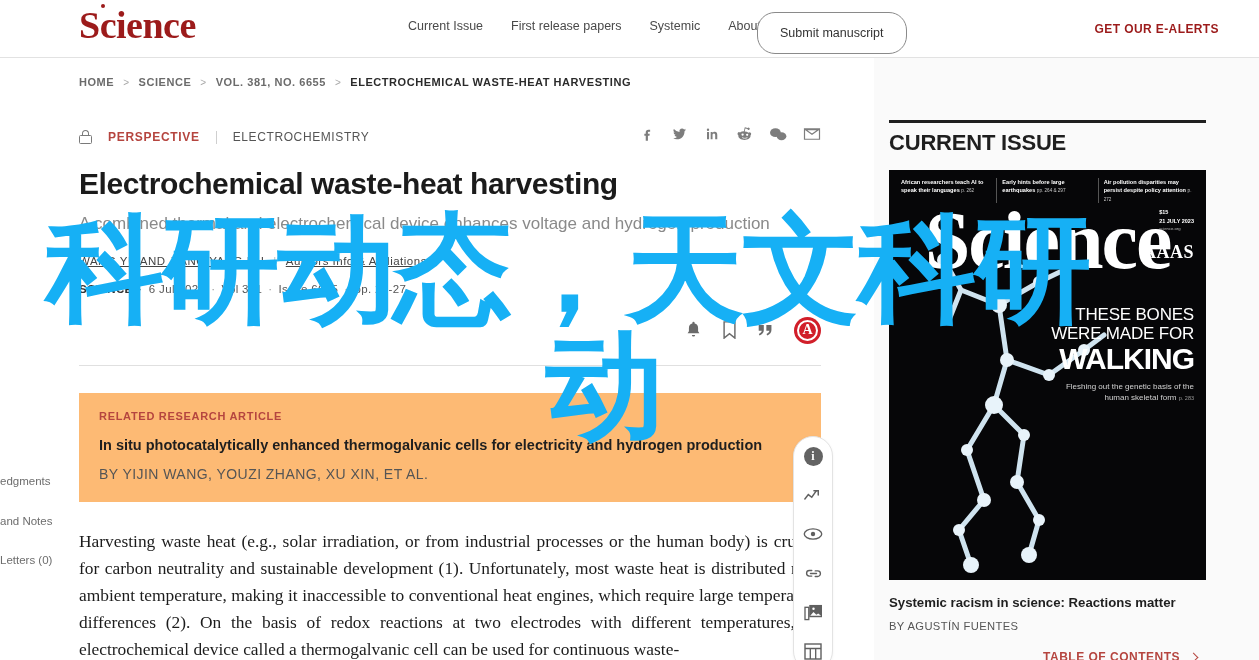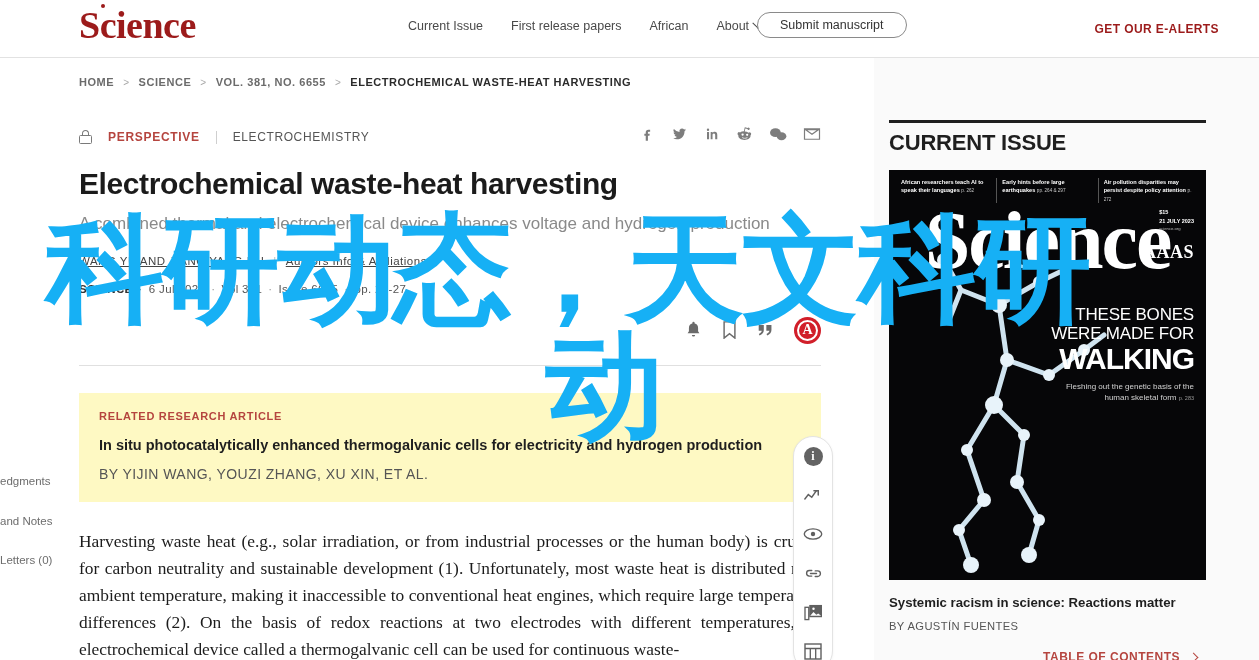--- a/index.html
+++ b/index.html
@@ -29,21 +29,21 @@
     position:absolute; left:408px; top:19px;
     display:flex; align-items:center; gap:28px;
   }
   .nav a {
     font-size:12.5px; color:#4a4a4a; text-decoration:none; white-space:nowrap;
   }
   .nav .about { display:flex; align-items:center; gap:5px; }
   .chev { display:inline-block; width:8px; height:8px; border-right:1.4px solid #4a4a4a; border-bottom:1.4px solid #4a4a4a; transform:rotate(45deg) translate(-2px,-2px); }
   .submit-btn {
     position:absolute; left:757px; top:12px;
-    height:26px; padding:0 22px;
+    height:42px; padding:0 22px;
     border:1px solid #8a8a8a; border-radius:18px;
     display:flex; align-items:center; justify-content:center;
     font-size:12.5px; color:#333; background:#fff; white-space:nowrap;
   }
   .ealerts {
     position:absolute; right:40px; top:22px;
     font-size:12px; font-weight:700; color:#9c1b1b; letter-spacing:0.4px;
   }
 
   
@@ -110,21 +110,21 @@
   }
   .pdf-ico span {
     position:relative; z-index:2; color:#fff;
     font-family:"Liberation Serif", serif; font-weight:700; font-size:14px;
   }
 
   .hr { height:1px; background:#e0e0e0; margin-top:8px; }
 
   
   .related {
-    margin-top:27px; background:#fef9c3; padding:17px 20px 20px 20px;
+    margin-top:27px; background:#fdba74; padding:17px 20px 20px 20px;
   }
   .related .lbl {
     font-size:11px; font-weight:700; letter-spacing:0.7px; color:#b5453f;
   }
   .related .rtitle {
     margin-top:13px; font-size:14.5px; font-weight:700; color:#1f1f1f; line-height:1.38;
   }
   .related .rby { margin-top:11px; font-size:14px; letter-spacing:0.45px; color:#555; }
 
   
@@ -238,21 +238,21 @@
 <div class="page">
 
   <div class="header">
     <div class="logo">
       <span class="dot"></span>
       <span>Science</span>
     </div>
     <div class="nav">
       <a href="#">Current Issue</a>
       <a href="#">First release papers</a>
-      <a href="#">African</a>
+      <a href="#">Systemic</a>
       <a href="#" class="about">
         <span>About</span>
         <span class="chev"></span>
       </a>
     </div>
     <div class="submit-btn">Submit manuscript</div>
     <div class="ealerts">GET OUR E-ALERTS</div>
   </div>
 
   <div class="breadcrumb">

